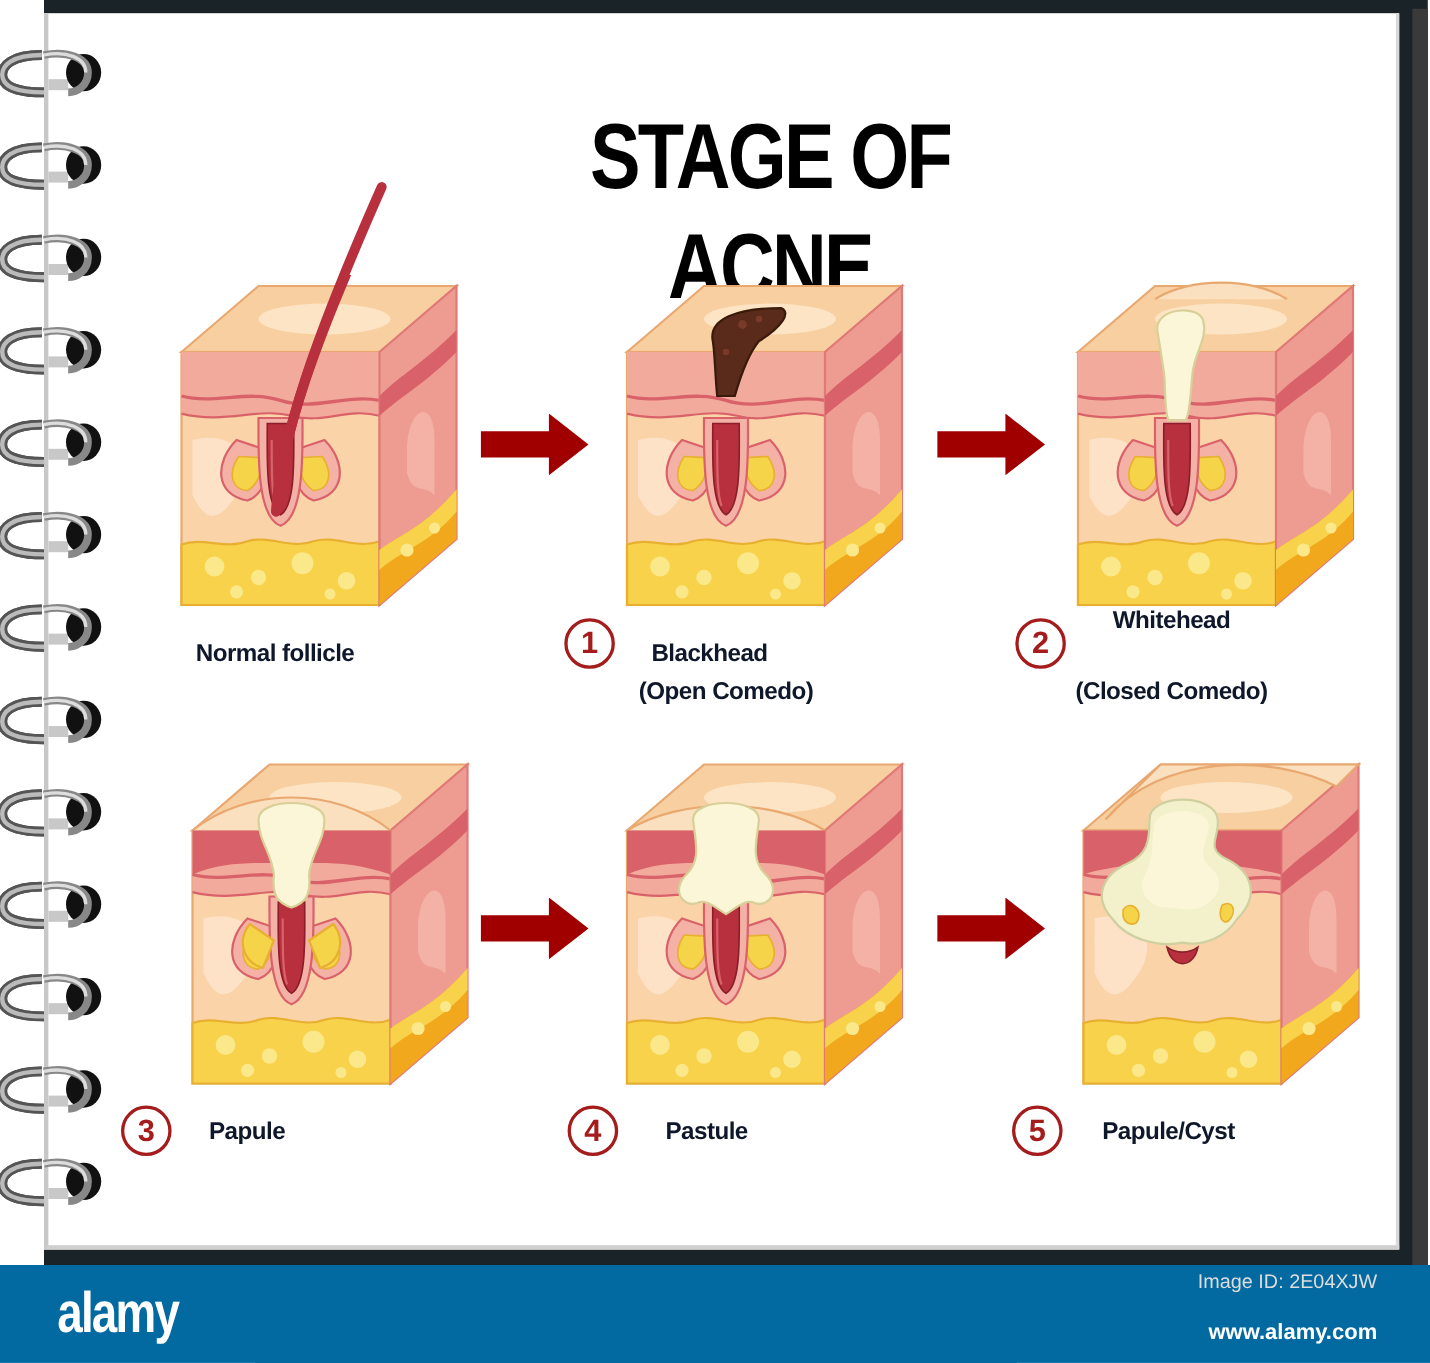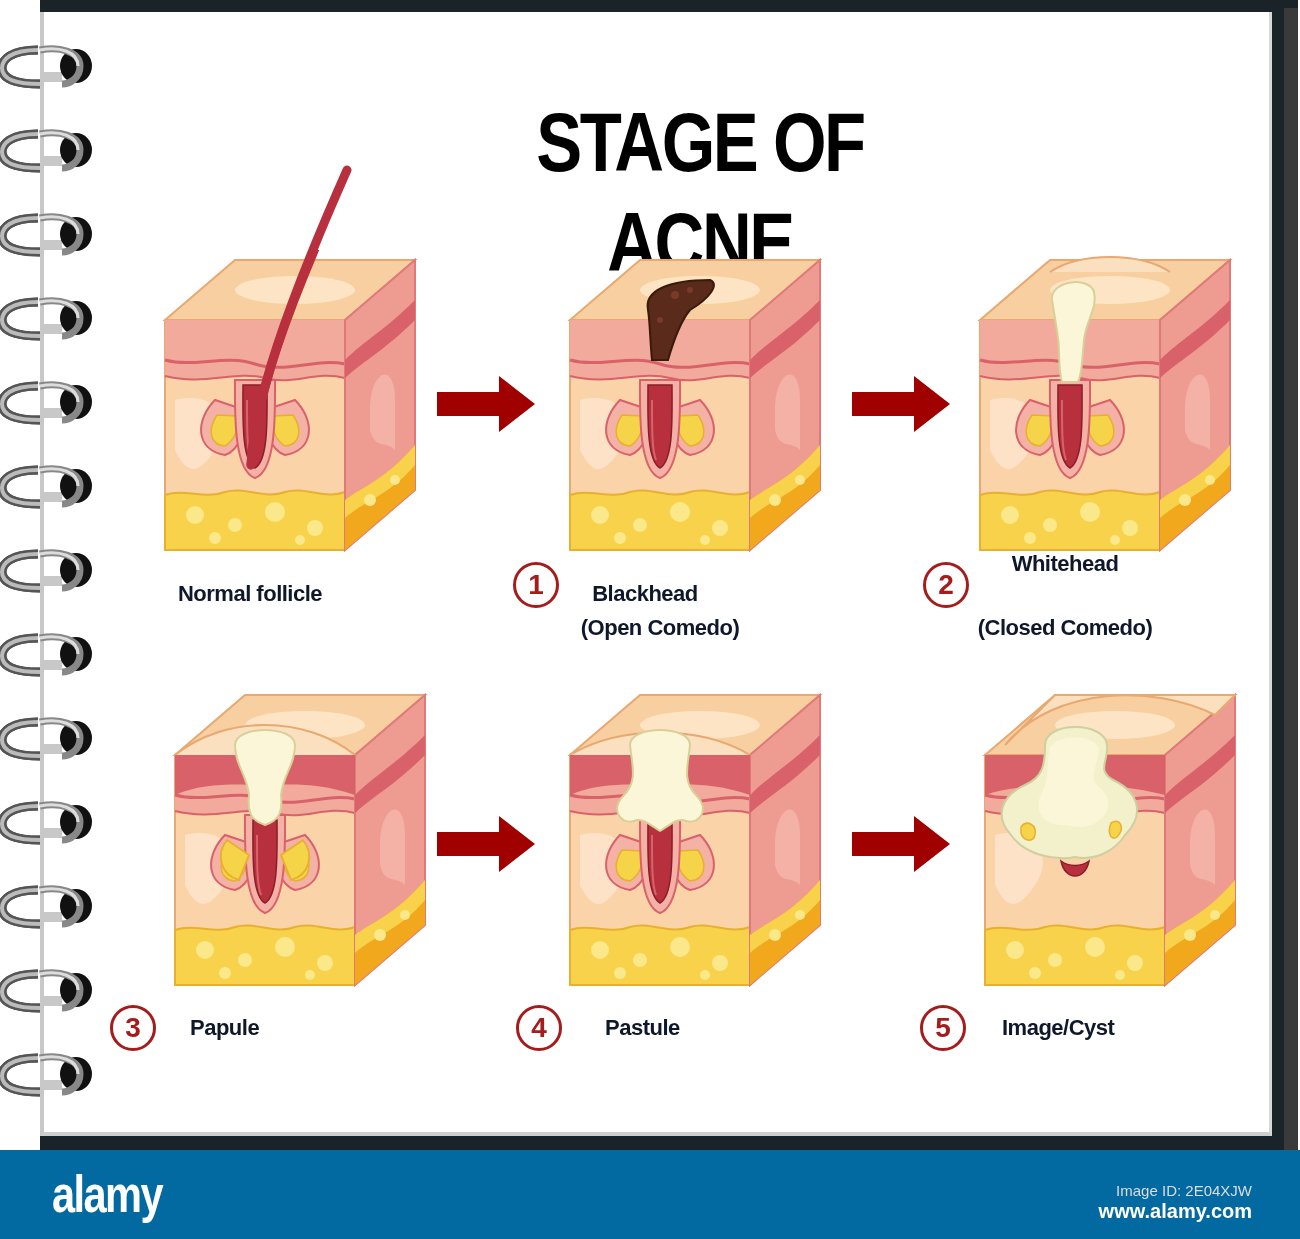--- a/index.html
+++ b/index.html
@@ -45,21 +45,21 @@
   }
 
   .footer {
     position: absolute; left: 0; top: 1150px; width: 1300px; height: 89px; background: #0369a1;
   }
   .footer-logo {
     position: absolute; left: 52px; top: 14px; color: #fff; font-weight: bold; font-size: 52px;
     letter-spacing: -2px; transform: scaleX(0.8); transform-origin: left; font-family: "Liberation Sans", sans-serif;
   }
   .footer-id {
-    position: absolute; right: 48px; top: 32px; color: #ddd; font-size: 15px; text-align: right;
+    position: absolute; right: 48px; top: 5px; color: #ddd; font-size: 18px; text-align: right;
     font-family: "Liberation Sans", sans-serif;
   }
   .footer-url {
     position: absolute; right: 48px; top: 50px; color: #fff; font-size: 20px; font-weight: bold; text-align: center;
     font-family: "Liberation Sans", sans-serif;
   }
 </style>
 </head>
 <body>
 
@@ -294,19 +294,19 @@
   <path d="M86,176 C90,196 110,196 114,176 C106,182 94,182 86,176 Z" fill="#b8303e" stroke="#8a1e2a" stroke-width="1.5"></path>
 </svg>
 
 <div class="stage-num" style="left:110px;top:1005px">3</div>
 <div class="label" style="left:190px;top:1012px;width:110px;text-align:left">Papule</div>
 
 <div class="stage-num" style="left:516px;top:1005px">4</div>
 <div class="label" style="left:605px;top:1012px;width:110px;text-align:left">Pastule</div>
 
 <div class="stage-num" style="left:920px;top:1005px">5</div>
-<div class="label" style="left:1002px;top:1012px;width:170px;text-align:left">Image/Cyst</div>
+<div class="label" style="left:1002px;top:1012px;width:170px;text-align:left">Papule/Cyst</div>
 
 <div class="footer">
   <div class="footer-logo">alamy</div>
   <div class="footer-id">Image ID: 2E04XJW</div>
   <div class="footer-url">www.alamy.com</div>
 </div>
 
 </body></html>

